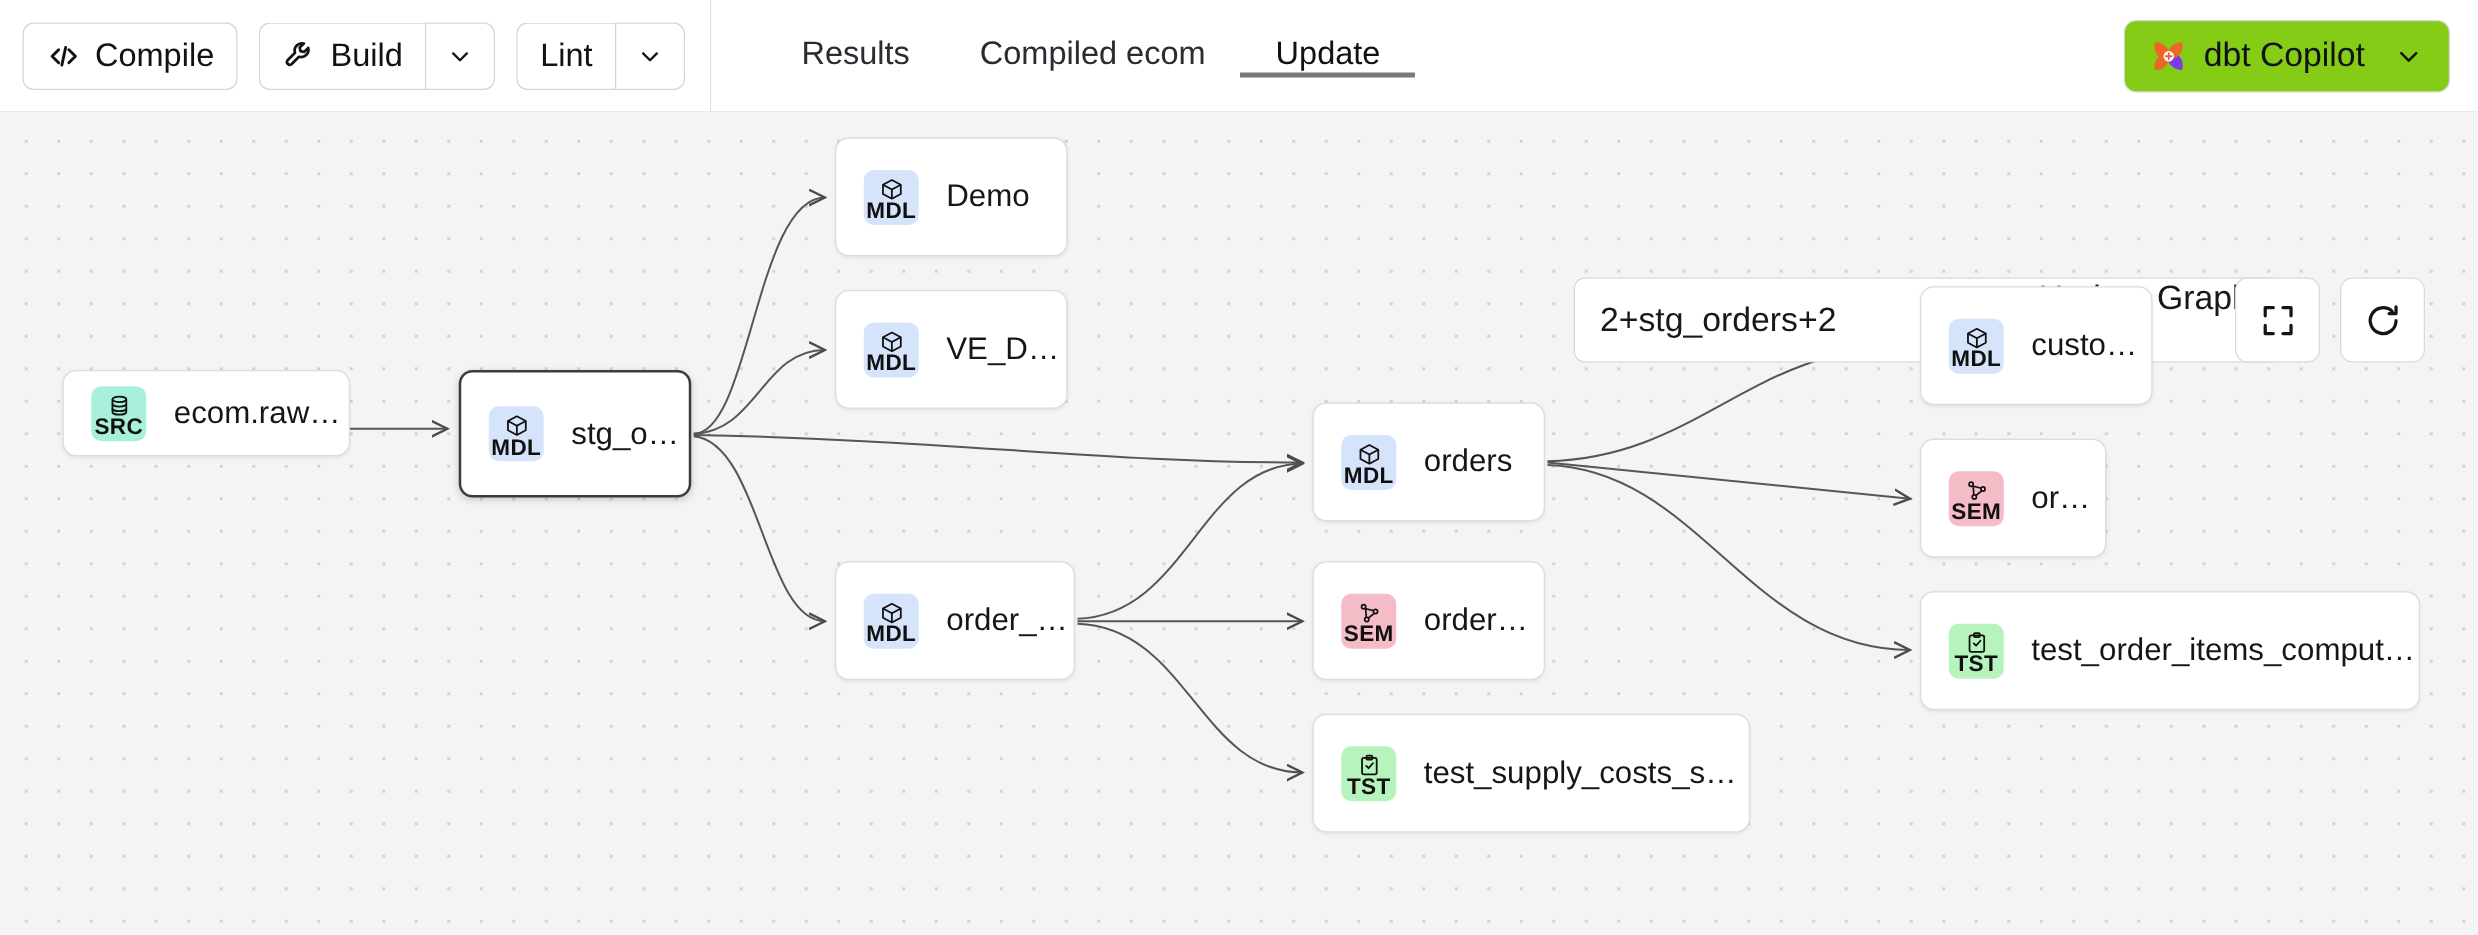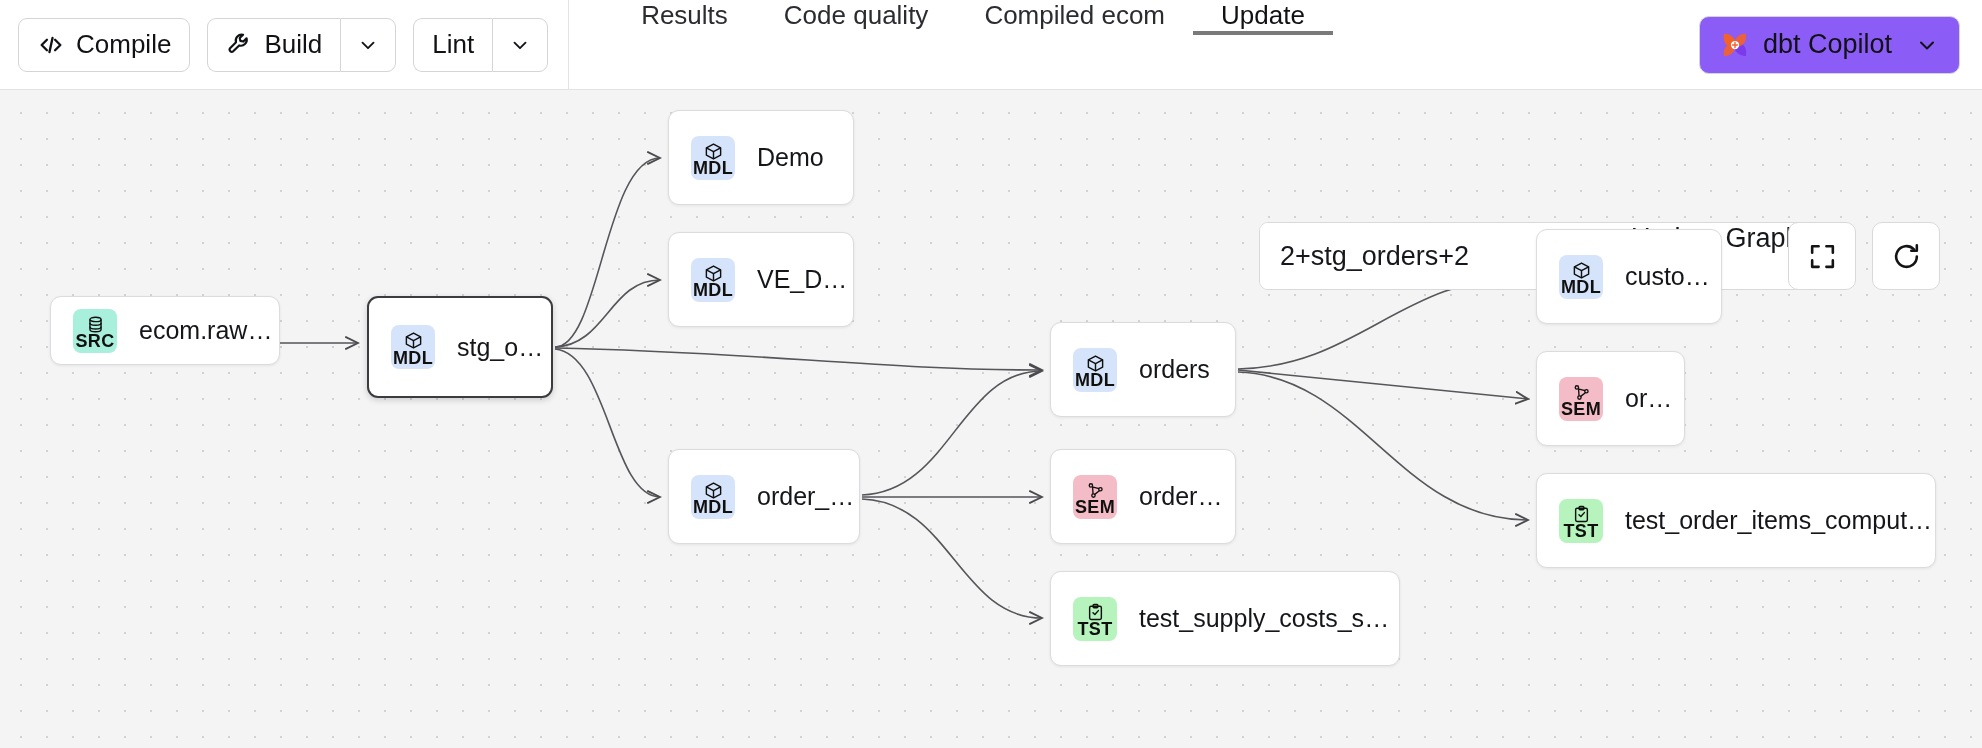--- a/index.html
+++ b/index.html
@@ -49,35 +49,35 @@
     display: flex; align-items: center; justify-content: center;
     cursor: pointer;
   }
   .ico { display: inline-flex; align-items: center; justify-content: center; flex: none; }
 
   .topbar-divider {
     width: 1px; height: 90px; background: #e3e3e3;
     margin-left: 20px; flex: none;
   }
 
-  .tabs { display: flex; align-items: flex-start; height: 90px; margin-left: 44px; }
+  .tabs { display: flex; align-items: center; height: 90px; margin-left: 44px; }
   .tab {
     display: flex; align-items: center; justify-content: center;
     padding: 0 28px;
     font-size: 26px; color: #2b2c31;
     cursor: pointer;
     border-bottom: 4px solid transparent;
     white-space: nowrap;
   }
   .tab.active { border-bottom-color: #7a7a7a; color: #111215; }
 
   .topbar-right { margin-left: auto; padding-right: 22px; display: flex; align-items: center; }
   .copilot-btn {
     height: 58px; border: 1px solid #d5d5d7; border-radius: 10px;
-    background: #8b5cf6; display: flex; align-items: center; gap: 13px;
+    background: #84cc16; display: flex; align-items: center; gap: 13px;
     padding: 0 20px; font-size: 27px; color: #111215; cursor: pointer;
     white-space: nowrap;
   }
 
   
   .canvas {
     position: absolute; left: 0; top: 90px;
     width: 1982px; height: 658px;
     background-color: #f4f4f4;
     background-image: radial-gradient(#d2d2d2 1.4px, transparent 1.5px);
@@ -204,23 +204,20 @@
 
   </div>
 
   <div class="topbar-divider"></div>
 
   <div class="tabs">
     <div class="tab">
       <span>Results</span>
     </div>
     <div class="tab">
-      <span>Code quality</span>
-    </div>
-    <div class="tab">
       <span>Compiled ecom</span>
     </div>
     <div class="tab active">
       <span>Update</span>
     </div>
   </div>
 
   <div class="topbar-right">
     <div class="copilot-btn">
       <span class="ico">

